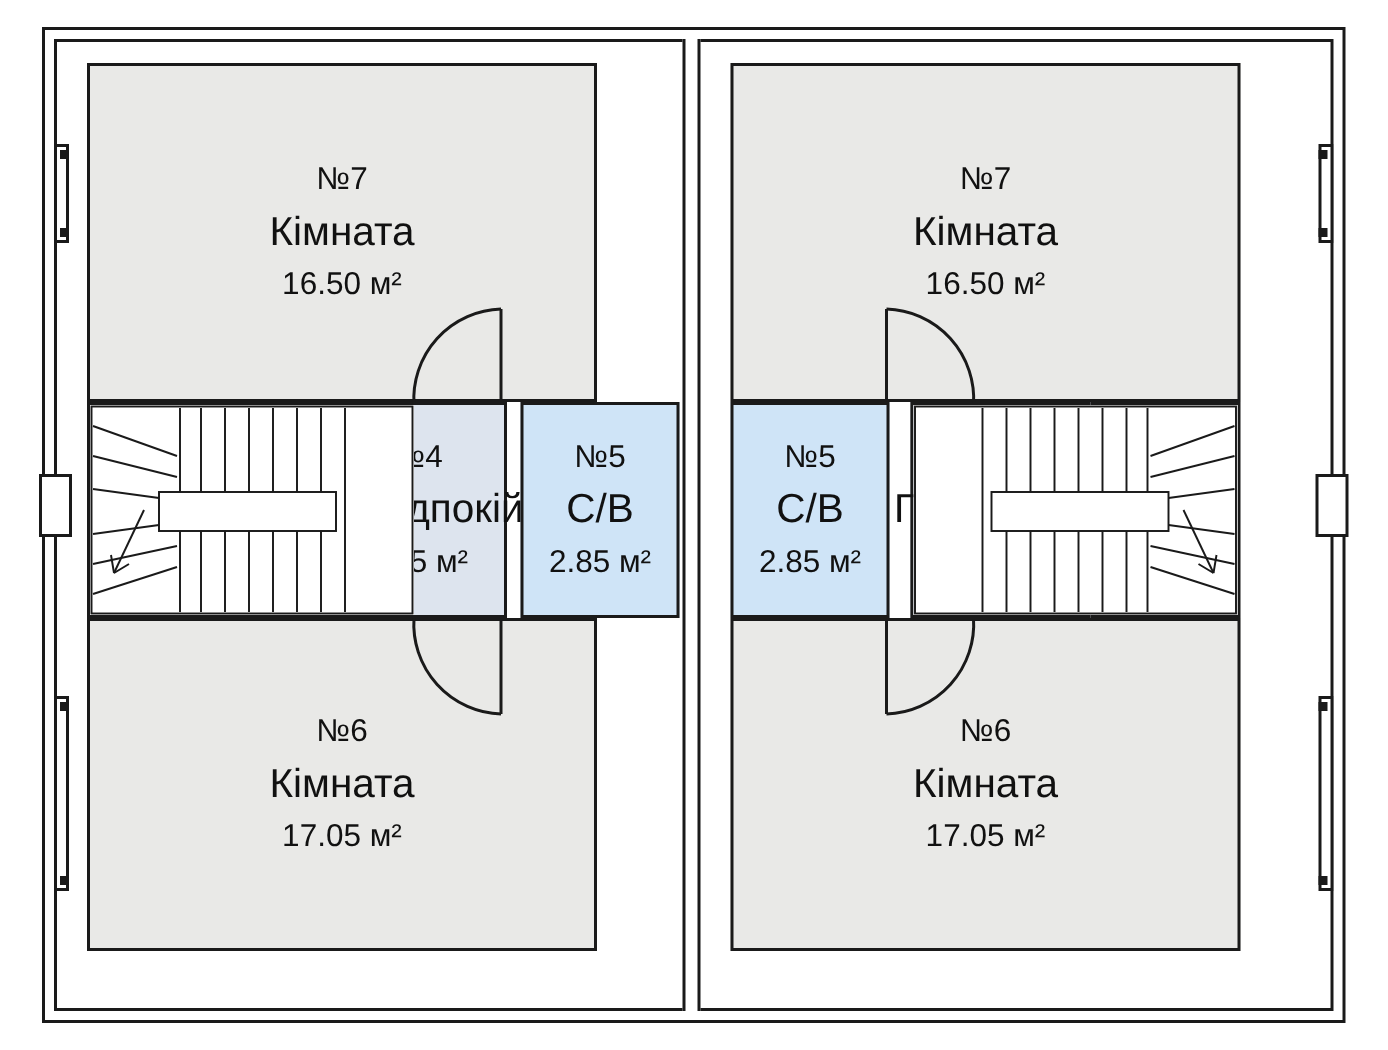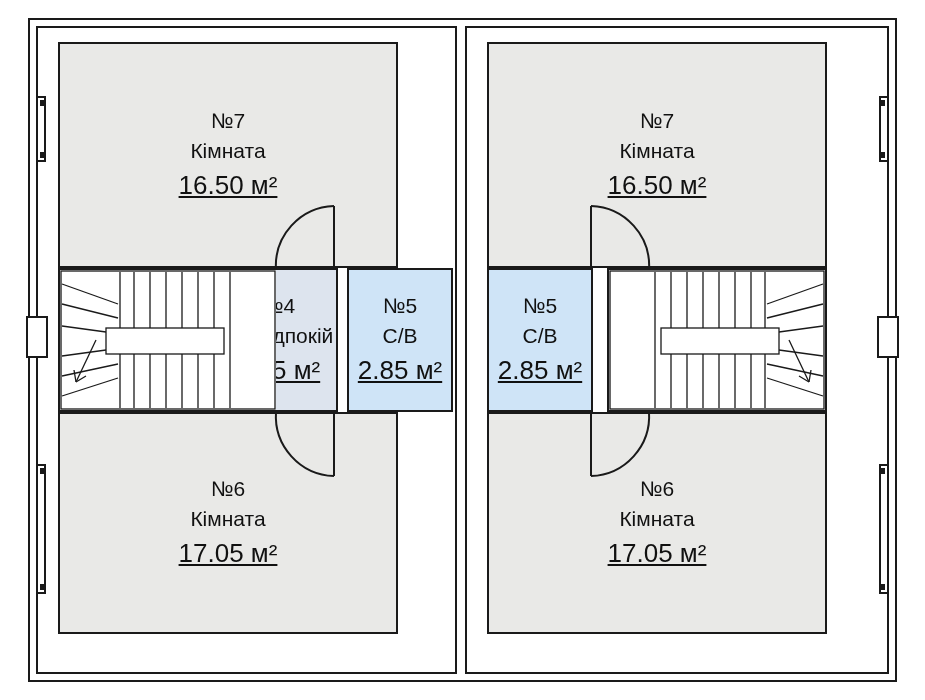--- a/index.html
+++ b/index.html
@@ -62,22 +62,22 @@
     text-align: center;
     color: #111111;
     font-size: 21px;
     line-height: 1.45;
   }
   .room.grey   { background: #e9e9e7; }
   .room.hall   { background: #dde4ee; }
   .room.bath   { background: #cfe4f7; }
   .room.white  { background: #ffffff; }
   .room .no    { font-size: 21px; }
-  .room .nm    { font-size: 21px; }
-  .room .ar    { font-size: 26px; text-decoration: underline; }
+  .room .nm    { font-size: 27px; }
+  .room .ar    { font-size: 21px; }
 
   
   .house-label {
     position: absolute;
     font-size: 26px;
     color: #111111;
     font-weight: 400;
     letter-spacing: 0.5px;
   }
 

